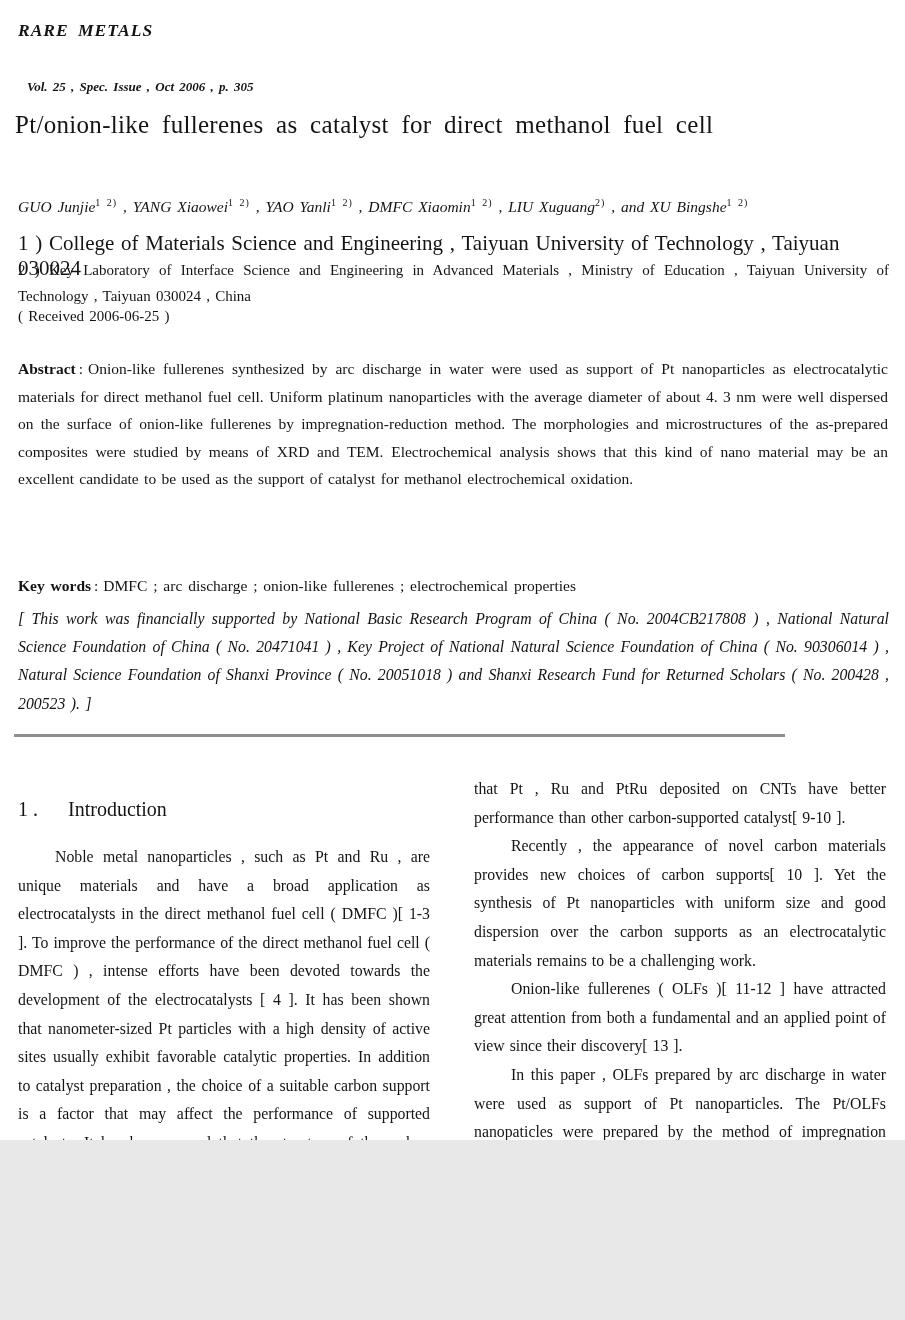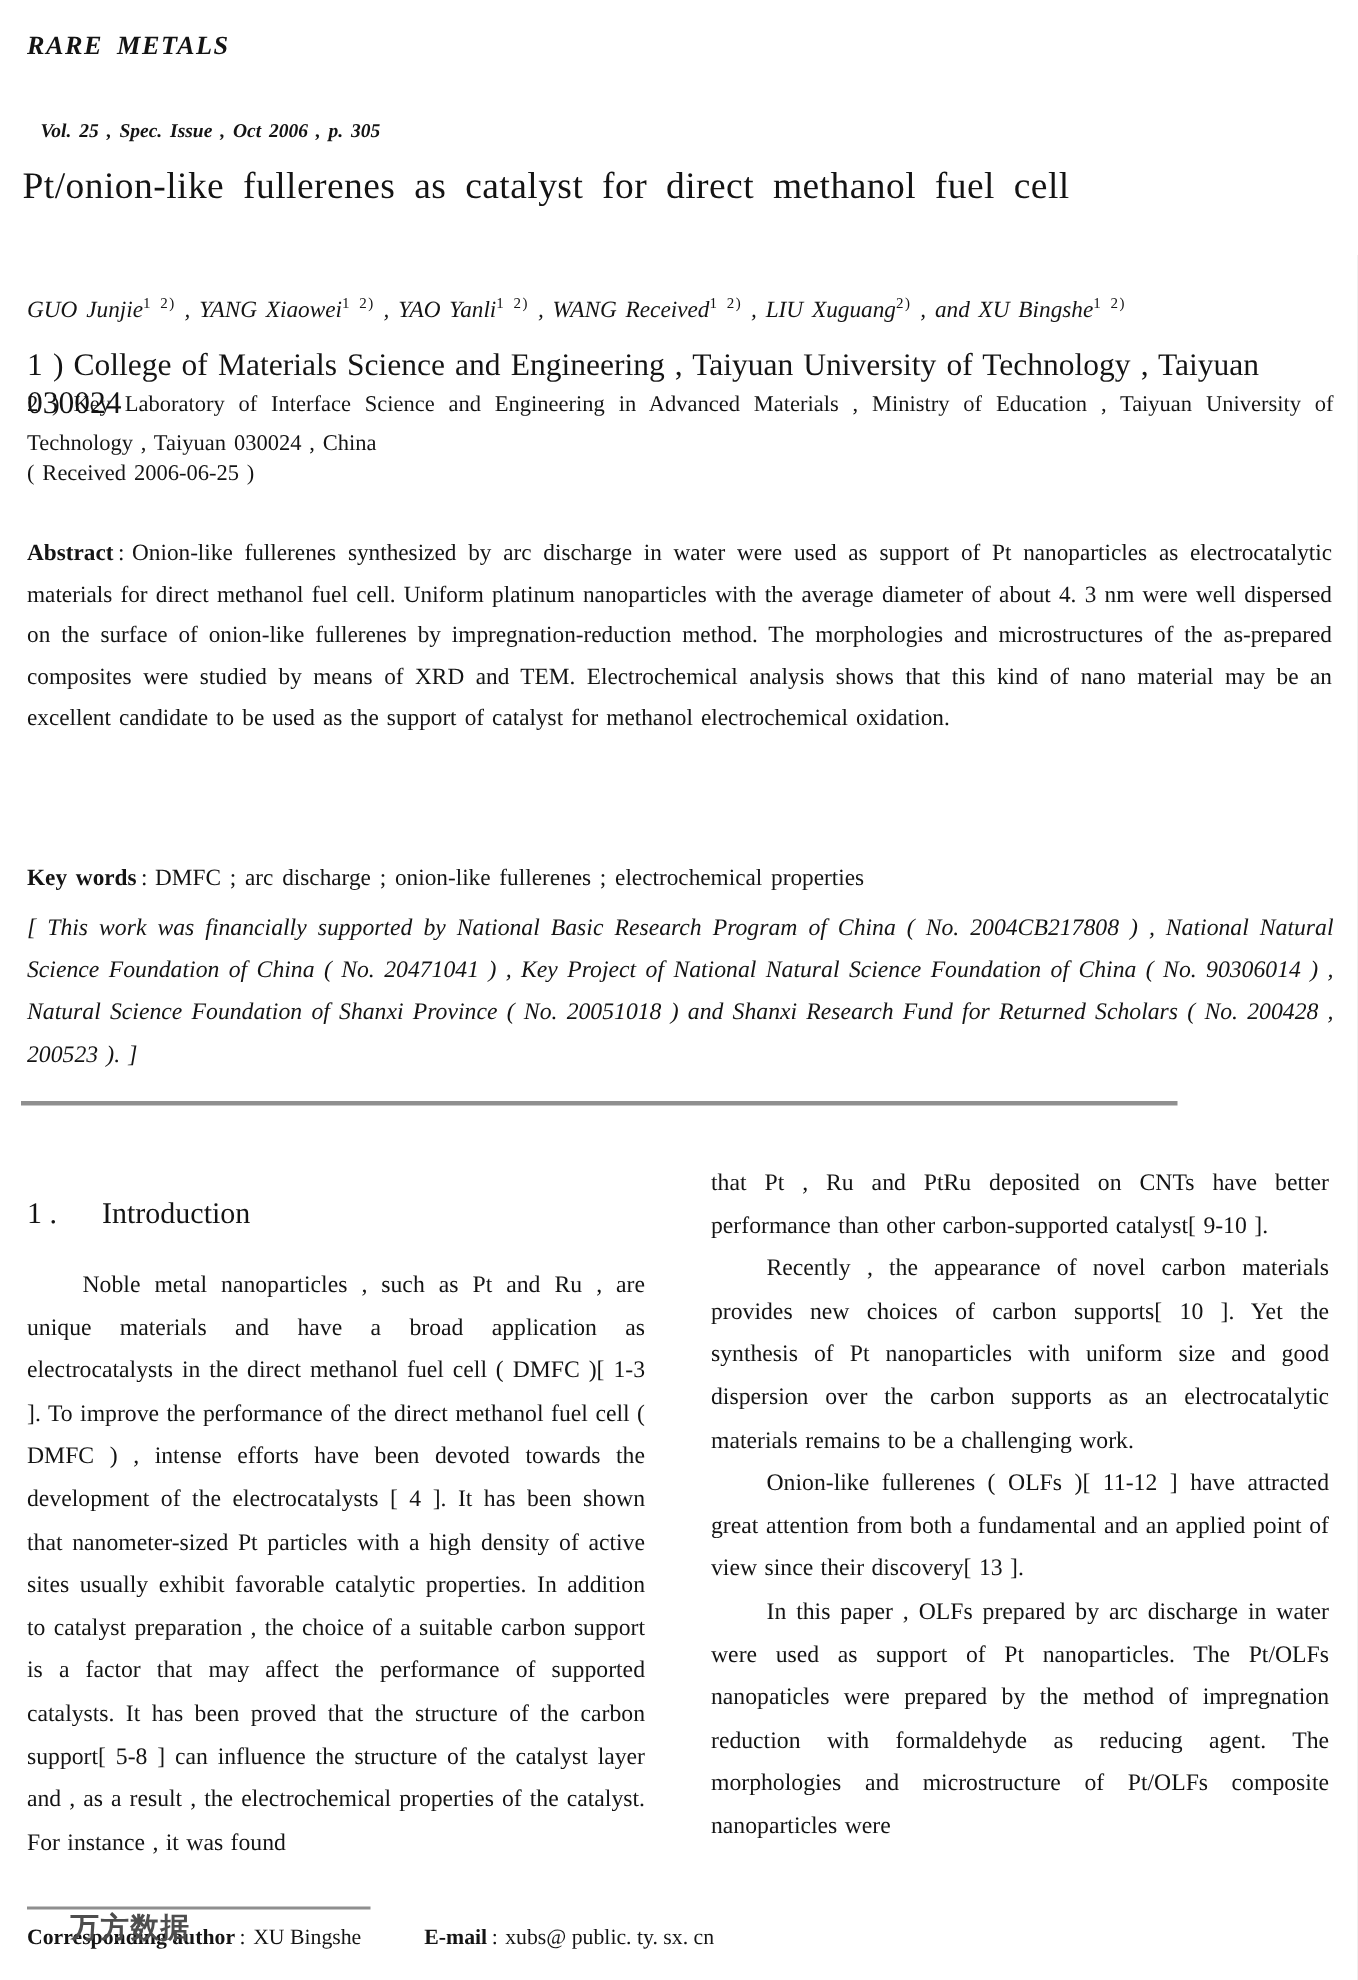--- a/index.html
+++ b/index.html
@@ -1,20 +1,20 @@
 <!DOCTYPE html>
 <html><head>
 <meta charset="utf-8">
 <style>
   * { margin: 0; padding: 0; box-sizing: border-box; }
   html, body { background: #e8e8e8; }
   .page {
     position: relative;
     width: 905px;
-    height: 1320px;
+    height: 1140px;
     background: #ffffff;
     margin: 0 auto;
     overflow: hidden;
     font-family: "Liberation Serif", "DejaVu Serif", serif;
     color: #141414;
   }
   .journal-name {
     position: absolute; left: 18px; top: 20px;
     font-size: 17.5px; font-weight: bold; font-style: italic;
     letter-spacing: 1px; word-spacing: 4px;
@@ -129,21 +129,21 @@
 </head>
 <body>
 
 <div class="page">
 
   <div class="journal-name">RARE METALS</div>
   <div class="journal-issue">Vol. 25  , Spec.  Issue  , Oct 2006  , p. 305</div>
 
   <h1 class="article-title">Pt/onion-like fullerenes as catalyst for direct methanol fuel cell</h1>
 
-  <div class="authors-line"><span>GUO Junjie</span><sup>1 2)</sup><span> , </span><span>YANG Xiaowei</span><sup>1 2)</sup><span> , </span><span>YAO Yanli</span><sup>1 2)</sup><span> , </span><span>WANG Received</span><sup>1 2)</sup><span> , </span><span>LIU Xuguang</span><sup>2)</sup><span> , </span><span>and XU Bingshe</span><sup>1 2)</sup></div>
+  <div class="authors-line"><span>GUO Junjie</span><sup>1 2)</sup><span> , </span><span>YANG Xiaowei</span><sup>1 2)</sup><span> , </span><span>YAO Yanli</span><sup>1 2)</sup><span> , </span><span>DMFC Xiaomin</span><sup>1 2)</sup><span> , </span><span>LIU Xuguang</span><sup>2)</sup><span> , </span><span>and XU Bingshe</span><sup>1 2)</sup></div>
 
   <div class="affil-1">1 ) College of Materials Science and Engineering , Taiyuan University of Technology , Taiyuan 030024</div>
   <div class="affil-2">2 ) Key Laboratory of Interface Science and Engineering in Advanced Materials , Ministry of Education , Taiyuan University of Technology , Taiyuan 030024 , China</div>
 
   <div class="received">( Received 2006-06-25 )</div>
 
   <div class="abstract-block"><span class="label-bold">Abstract</span><span class="sep-colon">:</span><span>Onion-like fullerenes synthesized by arc discharge in water were used as support of Pt nanoparticles as electrocatalytic materials for direct methanol fuel cell.  Uniform platinum nanoparticles with the average diameter of about 4. 3 nm were well dispersed on the surface of onion-like fullerenes by impregnation-reduction method.  The morphologies and microstructures of the as-prepared composites were studied by means of XRD and TEM.  Electrochemical analysis shows that this kind of nano material may be an excellent candidate to be used as the support of catalyst for methanol electrochemical oxidation.</span></div>
 
   <div class="keywords-block"><span class="label-bold">Key words</span><span class="sep-colon">:</span><span>DMFC ; arc discharge ; onion-like fullerenes ; electrochemical properties</span></div>
 

